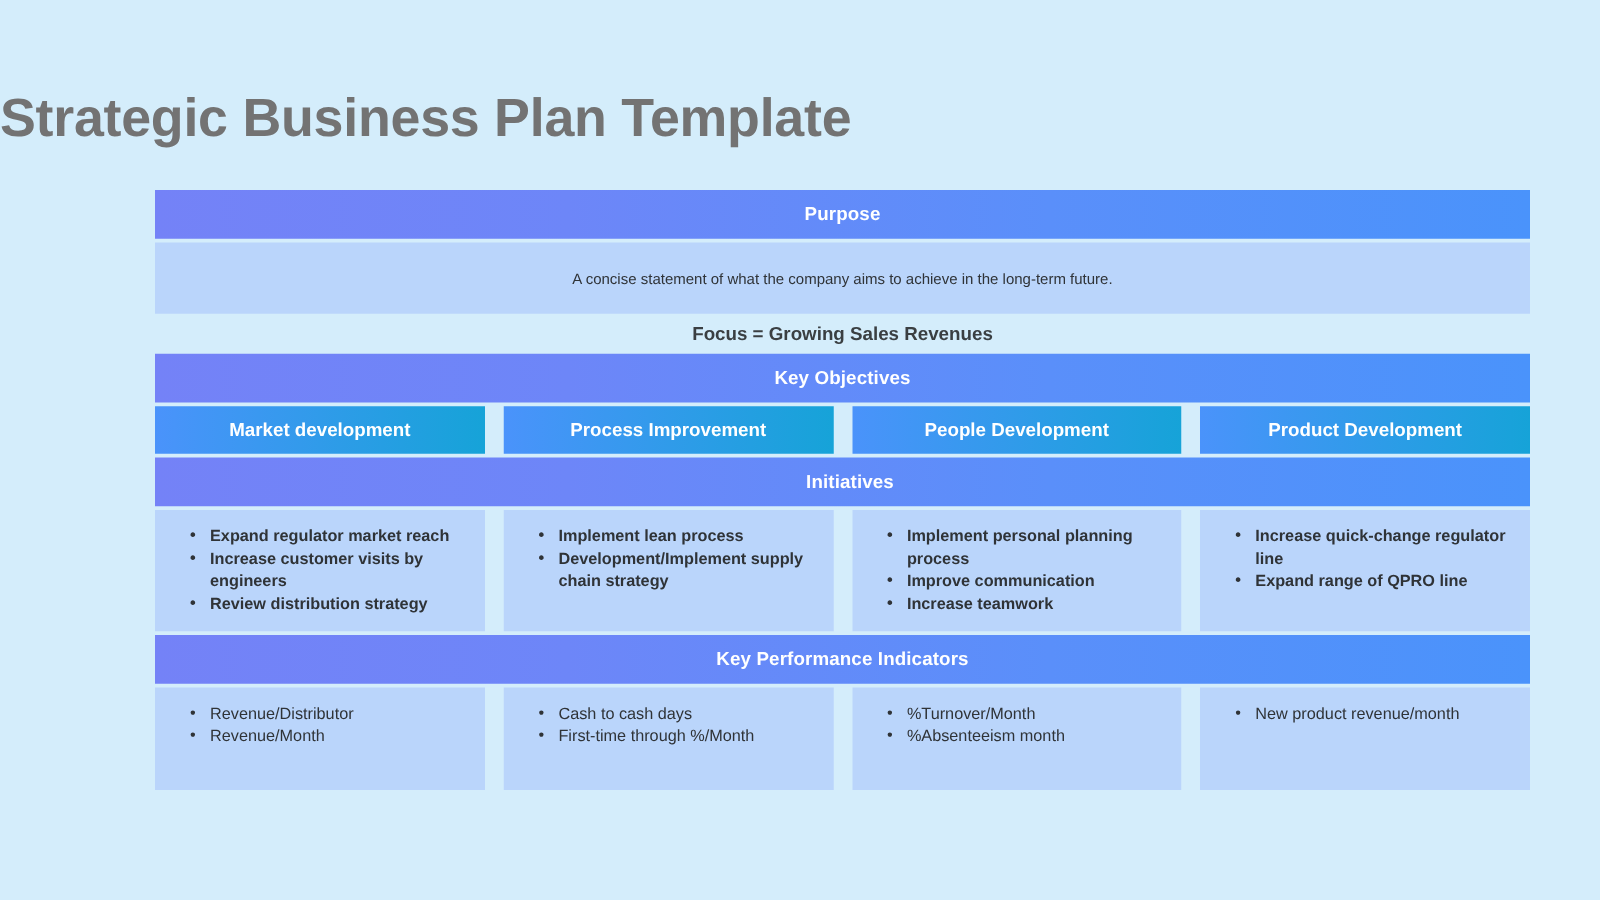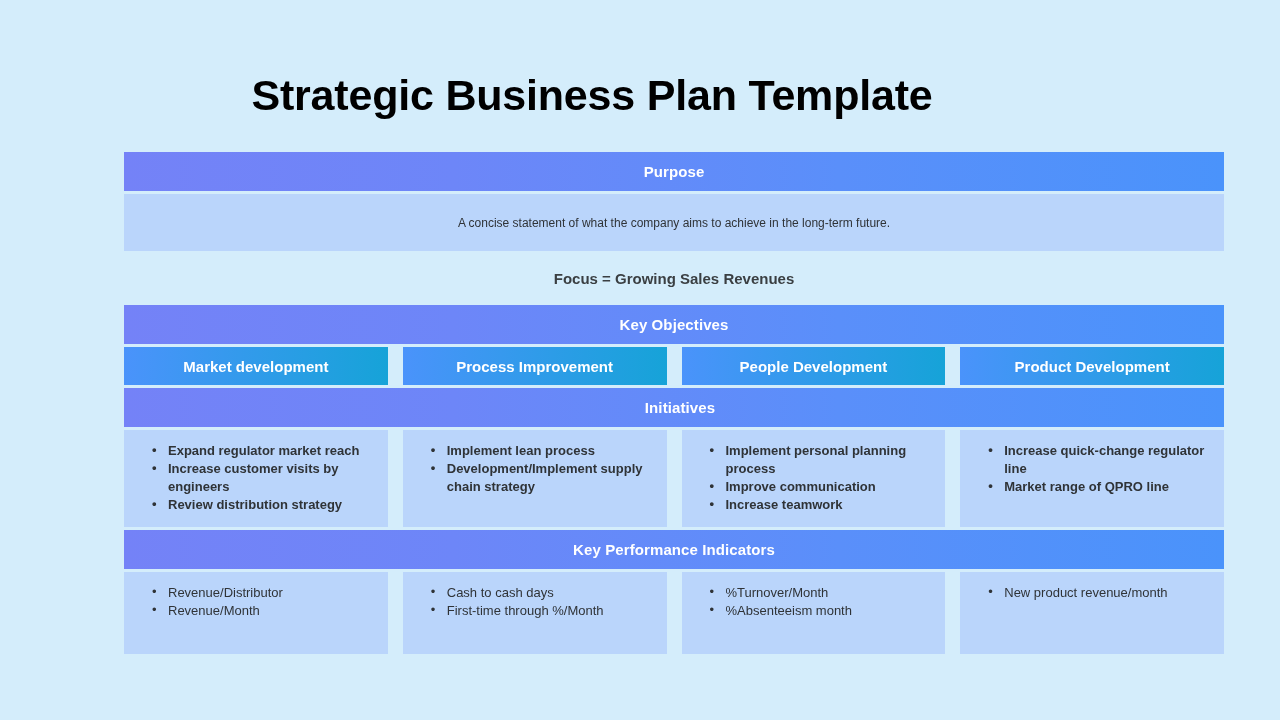--- a/index.html
+++ b/index.html
@@ -17,24 +17,23 @@
     position: relative;
     width: 1280px;
     height: 720px;
     box-sizing: border-box;
   }
   .slide-title {
     position: absolute;
     top: 68px;
     left: 0;
     width: 1184px;
-    text-align: center;
     font-size: 43px;
     font-weight: bold;
-    color: #000000;
+    color: #737373;
     letter-spacing: -0.2px;
     line-height: 54px;
   }
   .board {
     position: absolute;
     left: 90px;
     top: 152px;
     width: 1100px;
     margin-left: 34px;
   }
@@ -62,21 +61,21 @@
     justify-content: center;
     box-sizing: border-box;
   }
   .purpose-text {
     font-size: 12px;
     color: #2f3337;
     text-align: center;
   }
   .focus-line {
     width: 100%;
-    height: 54px;
+    height: 32px;
     display: flex;
     align-items: center;
     justify-content: center;
     font-size: 15px;
     font-weight: bold;
     color: #3a3f42;
   }
   
   .cols {
     display: flex;
@@ -174,21 +173,21 @@
       <div class="col list-cell initiatives">
         <ul class="bullets">
           <li>Implement personal planning process</li>
           <li>Improve communication</li>
           <li>Increase teamwork</li>
         </ul>
       </div>
       <div class="col list-cell initiatives">
         <ul class="bullets">
           <li>Increase quick-change regulator line</li>
-          <li>Market range of QPRO line</li>
+          <li>Expand range of QPRO line</li>
         </ul>
       </div>
     </div>
 
     <div class="band" style="margin-top:3px;">Key Performance Indicators</div>
 
     <div class="cols spaced">
       <div class="col list-cell kpi">
         <ul class="bullets">
           <li>Revenue/Distributor</li>

